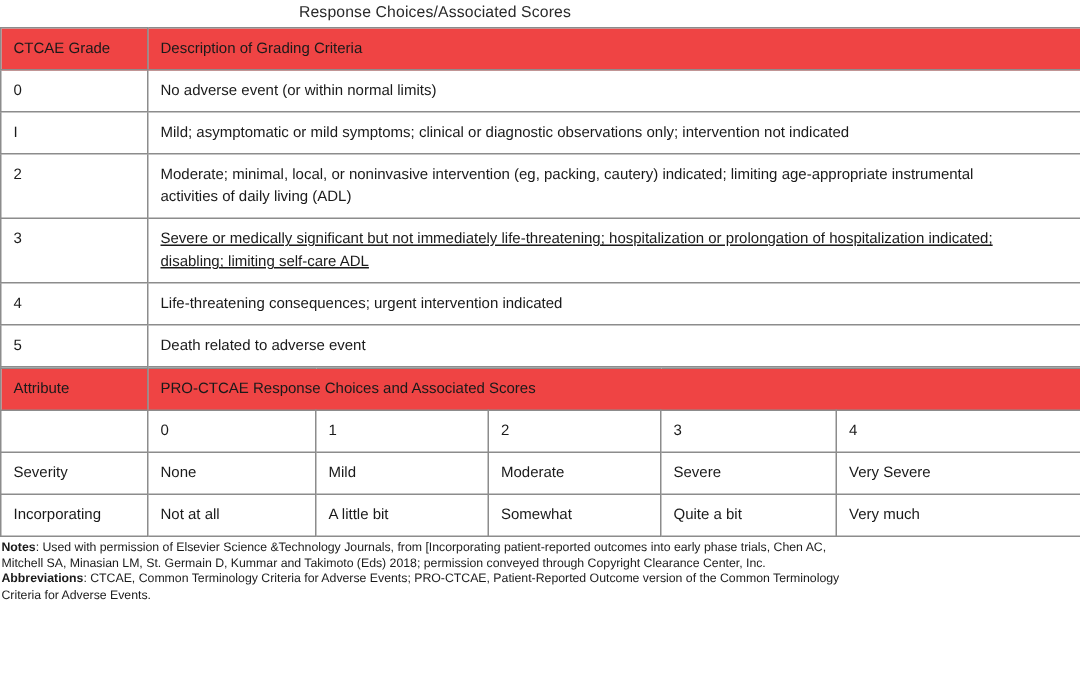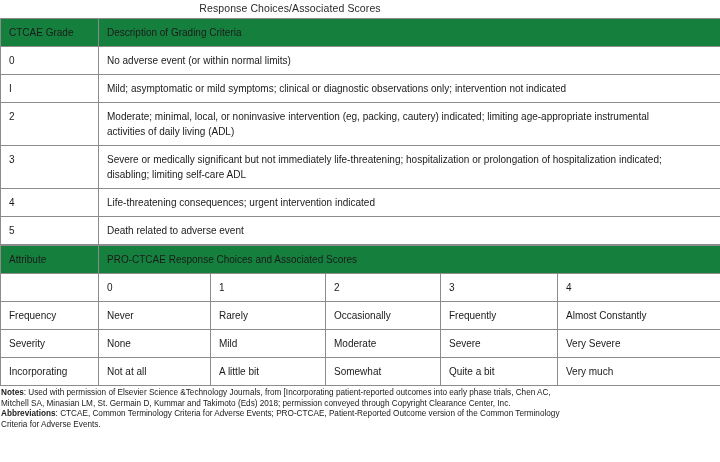--- a/index.html
+++ b/index.html
@@ -41,21 +41,21 @@
     border-left: 1px solid #8c8c8c;
     border-right: 1px solid #8c8c8c;
     padding: 6px 7px 6px 8px;
     font-size: 10px;
     line-height: 15px;
     vertical-align: middle;
     text-align: left;
     font-weight: normal;
   }
   .hdr-row td, .hdr-row th {
-    background: #15803d;
+    background: #ef4444;
     font-weight: bold;
     font-size: 10.5px;
     padding-top: 7px;
     padding-bottom: 7px;
     border-top: 2px solid #4d4d4d;
     border-bottom: 2px solid #4d4d4d;
   }
   .hdr-center { text-align: center; }
   .grade-cell { font-weight: bold; font-size: 10.5px; }
   .desc-cell { }
@@ -104,21 +104,21 @@
       <tr>
         <td class="grade-cell">I</td>
         <td class="desc-cell">Mild; asymptomatic or mild symptoms; clinical or diagnostic observations only; intervention not indicated</td>
       </tr>
       <tr class="two-line">
         <td class="grade-cell" style="vertical-align:top;">2</td>
         <td class="desc-cell" style="padding-right:40px;">Moderate; minimal, local, or noninvasive intervention (eg, packing, cautery) indicated; limiting age-appropriate instrumental activities of daily living (ADL)</td>
       </tr>
       <tr class="two-line">
         <td class="grade-cell" style="vertical-align:top;">3</td>
-        <td class="desc-cell" style="padding-right:22px;">Severe or medically significant but not immediately life-threatening; hospitalization or prolongation of hospitalization indicated; disabling; limiting self-care ADL</td>
+        <td class="desc-cell" style="padding-right:22px;text-decoration:underline;">Severe or medically significant but not immediately life-threatening; hospitalization or prolongation of hospitalization indicated; disabling; limiting self-care ADL</td>
       </tr>
       <tr>
         <td class="grade-cell">4</td>
         <td class="desc-cell">Life-threatening consequences; urgent intervention indicated</td>
       </tr>
       <tr class="last-row">
         <td class="grade-cell">5</td>
         <td class="desc-cell">Death related to adverse event</td>
       </tr>
     </tbody>
@@ -140,28 +140,20 @@
       </tr>
       <tr class="sub-hdr">
         <td class="blank">&nbsp;</td>
         <td>0</td>
         <td>1</td>
         <td>2</td>
         <td>3</td>
         <td>4</td>
       </tr>
       <tr>
-        <td class="attr-cell">Frequency</td>
-        <td>Never</td>
-        <td>Rarely</td>
-        <td>Occasionally</td>
-        <td>Frequently</td>
-        <td>Almost Constantly</td>
-      </tr>
-      <tr>
         <td class="attr-cell">Severity</td>
         <td>None</td>
         <td>Mild</td>
         <td>Moderate</td>
         <td>Severe</td>
         <td>Very Severe</td>
       </tr>
       <tr>
         <td class="attr-cell">Incorporating</td>
         <td>Not at all</td>

